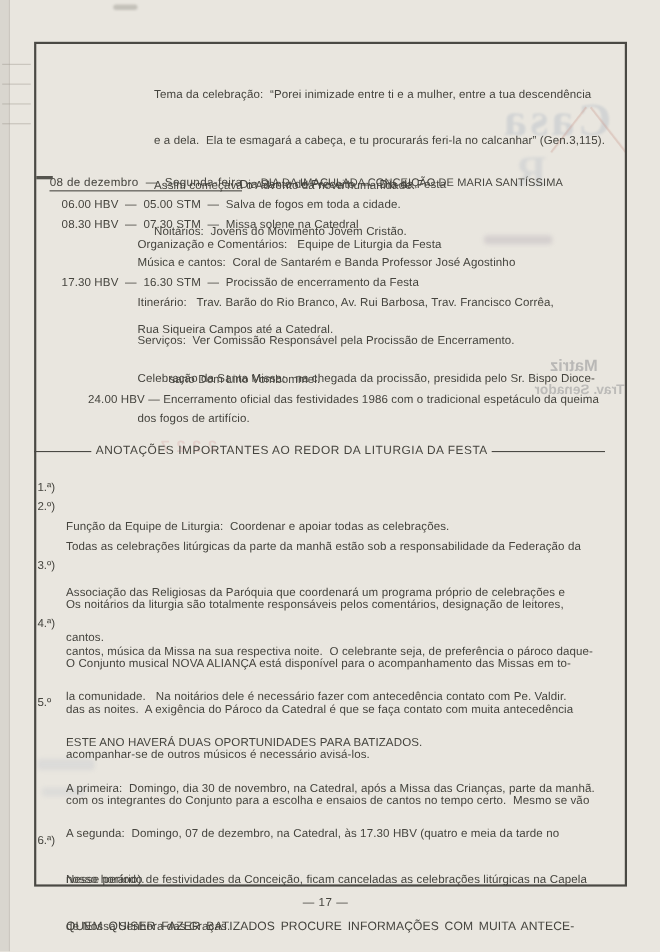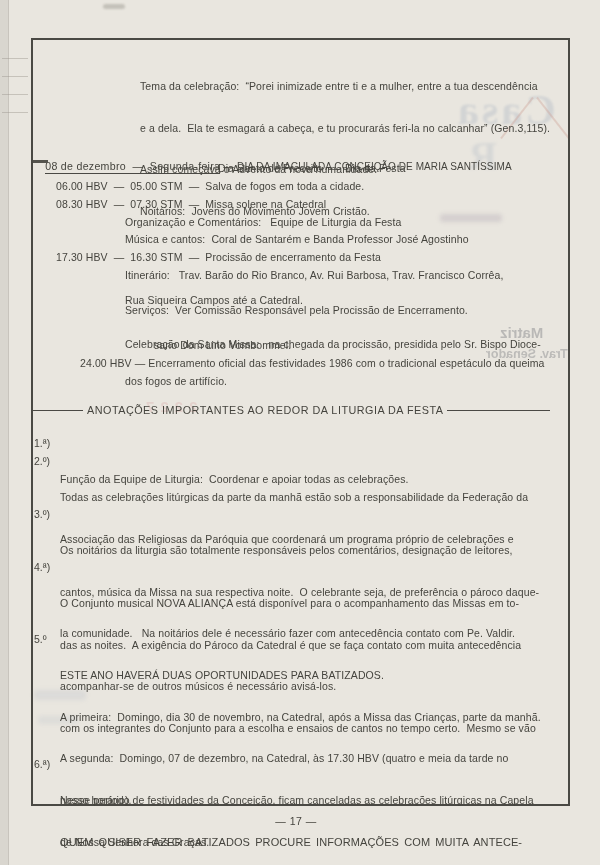--- a/index.html
+++ b/index.html
@@ -112,20 +112,21 @@
 
   <div class="ann" style="top:435px;">
     <span class="mk">1.ª)</span>
     <div class="bl">Função da Equipe de Liturgia:  Coordenar e apoiar todas as celebrações.</div>
   </div>
 
   <div class="ann" style="top:453px;">
     <span class="mk">2.º)</span>
     <div class="bl">Todas as celebrações litúrgicas da parte da manhã estão sob a responsabilidade da Federação da</div>
     <div class="bl">Associação das Religiosas da Paróquia que coordenará um programa próprio de celebrações e</div>
+    <div class="bl">cantos.</div>
   </div>
 
   <div class="ann" style="top:506px;">
     <span class="mk">3.º)</span>
     <div class="bl">Os noitários da liturgia são totalmente responsáveis pelos comentários, designação de leitores,</div>
     <div class="bl">cantos, música da Missa na sua respectiva noite.  O celebrante seja, de preferência o pároco daque-</div>
     <div class="bl">la comunidade.   Na noitários dele é necessário fazer com antecedência contato com Pe. Valdir.</div>
   </div>
 
   <div class="ann" style="top:559px;">

